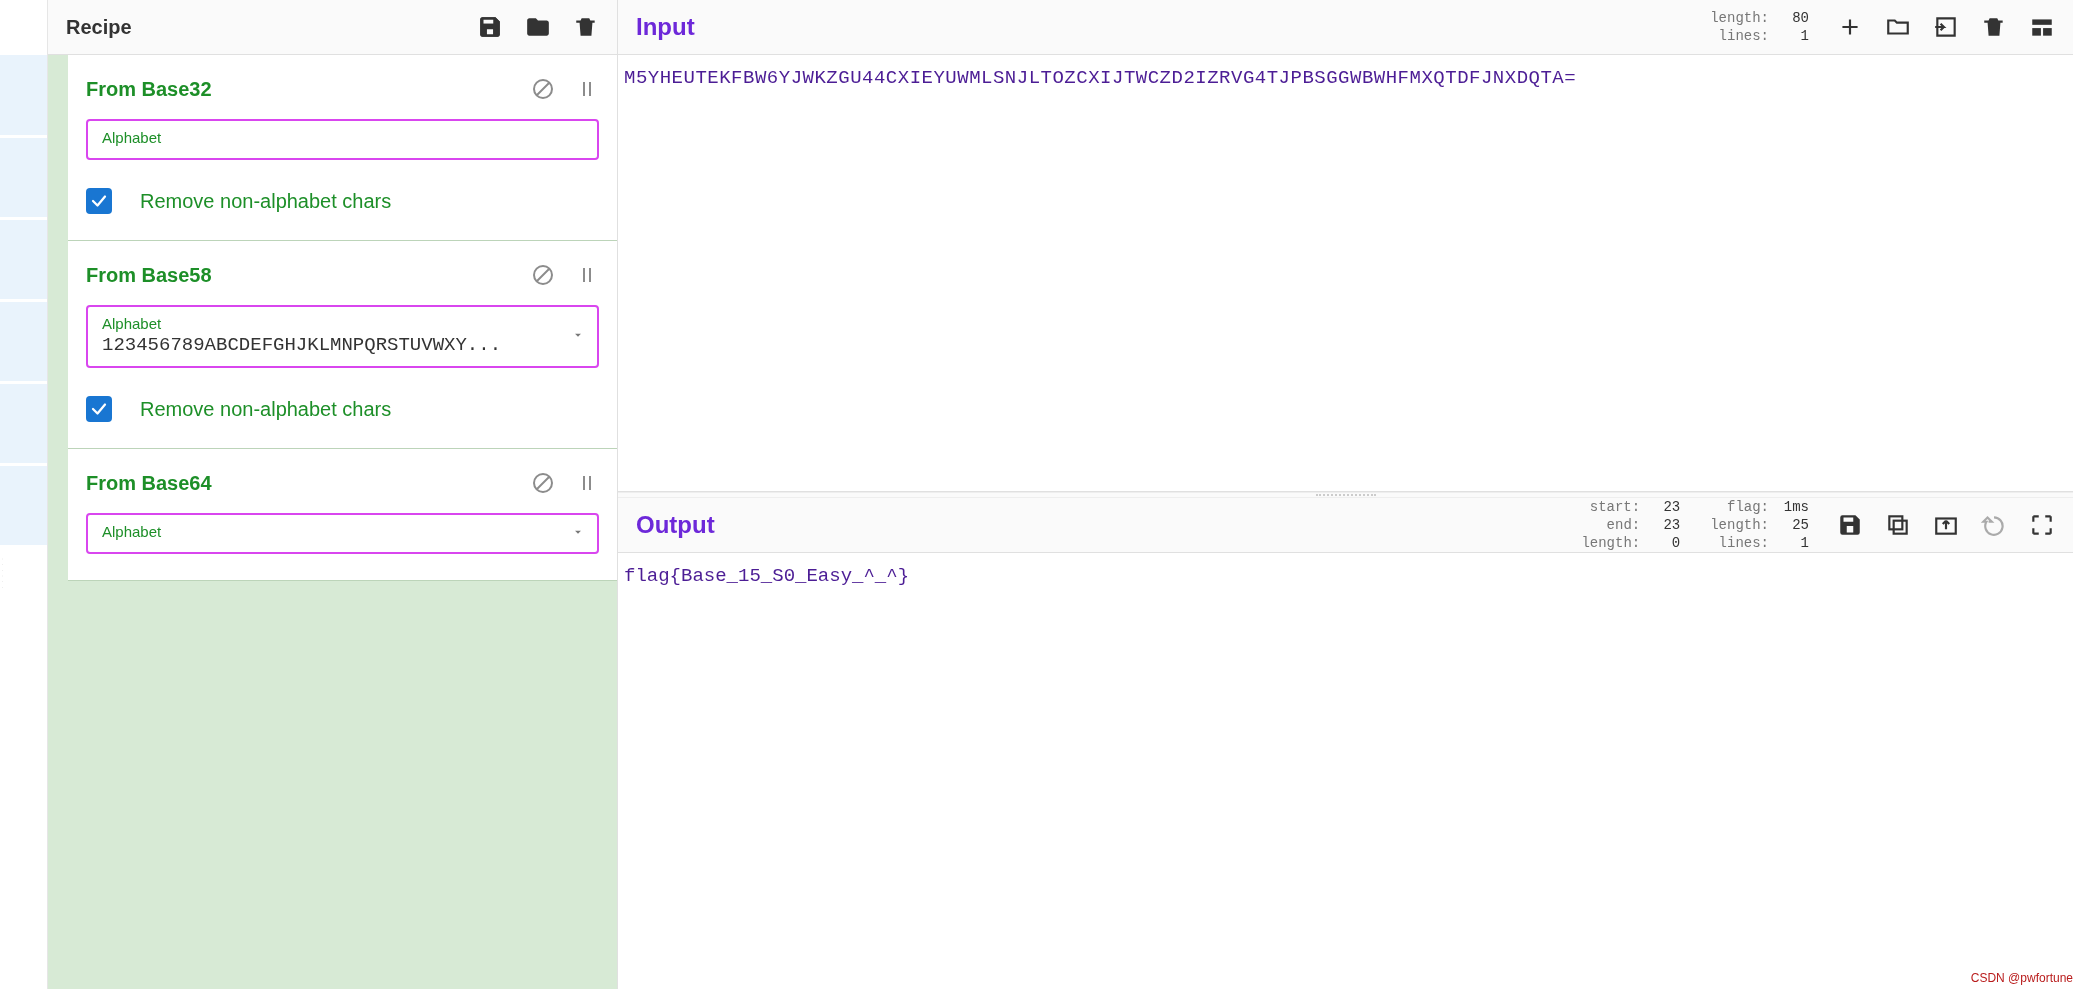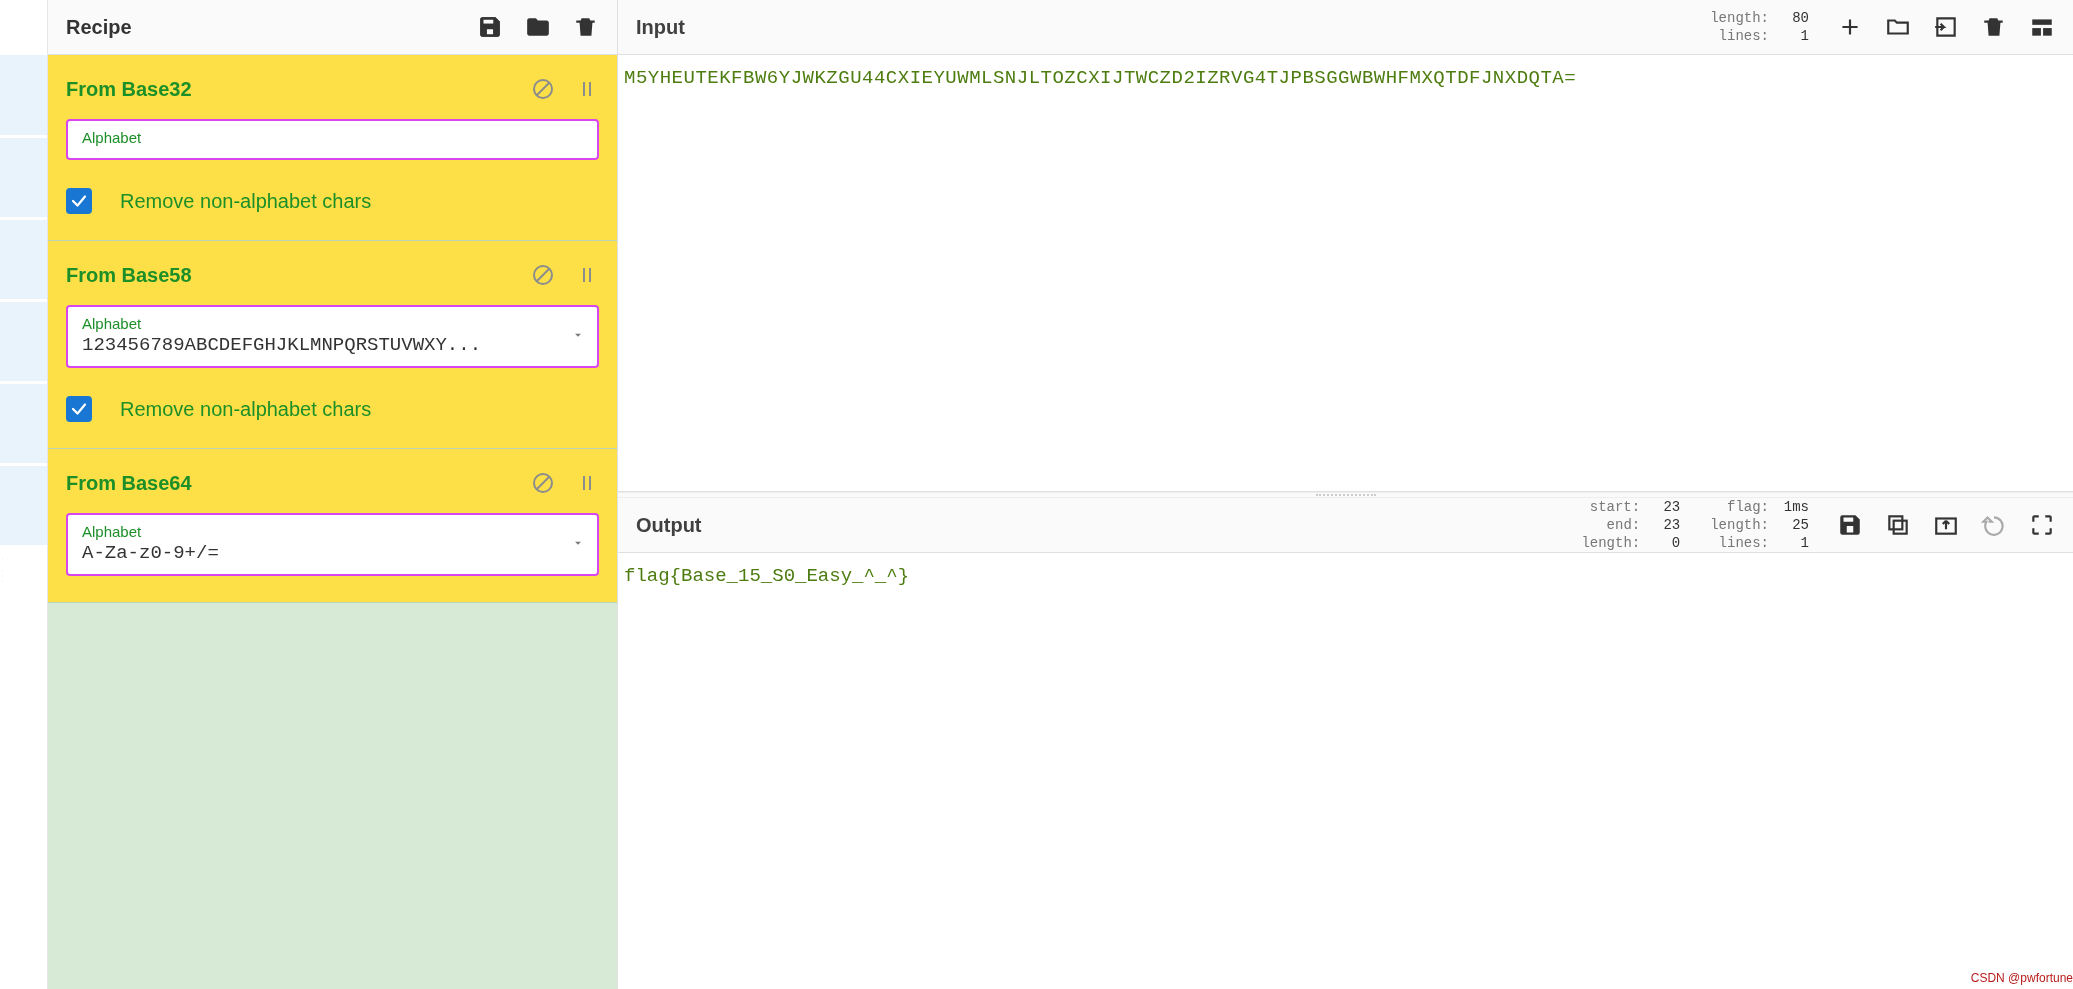--- a/index.html
+++ b/index.html
@@ -19,21 +19,21 @@
 
   .panel-header { height: 55px; display: flex; align-items: center; justify-content: space-between; padding: 0 18px; border-bottom: 1px solid #e0e0e0; background: #fafafa; }
   .panel-title { font-size: 20px; font-weight: 700; color: #333; }
   .panel-icons { display: flex; align-items: center; gap: 22px; }
 
   .icon-btn { width: 26px; height: 26px; display: flex; align-items: center; justify-content: center; cursor: pointer; color: #333; }
   .icon-btn svg { width: 26px; height: 26px; fill: currentColor; }
 
   .recipe-list { flex: 1; overflow: auto; background: #d7ead5; }
 
-  .operation { background: #fde047; padding: 22px 18px 26px 18px; border-bottom: 1px solid #bcd4b9; position: relative; }
+  .operation { background: #ffffff; padding: 22px 18px 26px 18px; border-bottom: 1px solid #bcd4b9; position: relative; margin-left: 20px; }
   .op-row { display: flex; align-items: center; justify-content: space-between; margin-bottom: 18px; }
   .op-title { font-size: 20px; font-weight: 700; color: #1d8f28; }
   .op-ctrls { display: flex; gap: 20px; align-items: center; }
   .op-ctrls .ctrl { width: 24px; height: 24px; color: #8c8c8c; display: flex; align-items: center; justify-content: center; }
   .op-ctrls .ctrl svg { width: 24px; height: 24px; stroke: currentColor; fill: none; stroke-width: 2; }
 
   .field-box { background: #fff; border: 2px solid #d946ef; border-radius: 4px; padding: 8px 14px 10px 14px; position: relative; }
   .field-label { font-size: 15px; color: #1d8f28; margin-bottom: 2px; }
   .field-value { font-family: "Consolas", "Courier New", monospace; font-size: 19px; color: #333; white-space: nowrap; overflow: hidden; text-overflow: ellipsis; }
   .field-caret { position: absolute; right: 12px; top: 50%; transform: translateY(-50%); color: #777; }
@@ -44,33 +44,33 @@
   .checkbox svg { width: 18px; height: 18px; stroke: #fff; fill: none; stroke-width: 3; stroke-linecap: round; stroke-linejoin: round; }
   .checkbox-label { font-size: 20px; color: #1d8f28; }
 
   
   .io-col { flex: 1; display: flex; flex-direction: column; background: #fff; min-width: 0; }
 
   .input-section { display: flex; flex-direction: column; flex: 1; min-height: 0; border-bottom: 1px solid #e0e0e0; }
   .output-section { display: flex; flex-direction: column; flex: 1; min-height: 0; }
 
   .io-header { height: 55px; display: flex; align-items: center; justify-content: space-between; padding: 0 18px; border-bottom: 1px solid #e0e0e0; background: #fafafa; }
-  .io-title { font-size: 20px; font-weight: 700; color: #404040; }
+  .io-title { font-size: 24px; font-weight: 700; color: #6d28d9; }
   .io-right { display: flex; align-items: center; gap: 28px; }
 
   .stats { font-family: "Consolas", "Courier New", monospace; font-size: 14px; color: #666; display: flex; gap: 30px; }
   .stat-block { display: grid; grid-template-columns: auto auto; column-gap: 10px; row-gap: 2px; text-align: right; }
   .stat-label { color: #777; }
   .stat-val { color: #333; min-width: 30px; }
 
   .io-icons { display: flex; align-items: center; gap: 22px; }
   .io-icons .icon-btn { color: #333; }
   .io-icons .icon-btn.muted { color: #aaa; }
 
-  .io-body { flex: 1; padding: 12px 6px; font-family: "Consolas", "Courier New", monospace; font-size: 19px; color: #4d7c0f; overflow: auto; white-space: pre; word-break: break-all; }
+  .io-body { flex: 1; padding: 12px 6px; font-family: "Consolas", "Courier New", monospace; font-size: 19px; color: #4c1d95; overflow: auto; white-space: pre; word-break: break-all; }
   .input-body { letter-spacing: 0.5px; }
 
   .splitter { height: 6px; background: #fafafa; display: flex; align-items: center; justify-content: center; cursor: row-resize; border-top: 1px solid #eee; border-bottom: 1px solid #eee; }
   .splitter .dots { width: 60px; height: 2px; border-top: 2px dotted #ccc; }
 
   .watermark { position: fixed; right: 0; bottom: 4px; font-size: 12px; color: #b91c1c; font-family: Arial, sans-serif; }
 
   .vgrip { position: absolute; left: 0; top: 50%; transform: translateY(-50%); height: 40px; width: 6px; display: flex; align-items: center; }
   .vgrip .d { color: #ccc; font-size: 6px; letter-spacing: 1px; writing-mode: vertical-rl; }
 </style>
@@ -197,21 +197,20 @@
             <div class="ctrl">
               <svg viewBox="0 0 24 24">
                   <line x1="9" y1="5" x2="9" y2="19"></line>
                   <line x1="15" y1="5" x2="15" y2="19"></line>
                 </svg>
             </div>
           </div>
         </div>
         <div class="field-box">
           <div class="field-label">Alphabet</div>
-          <div class="field-value">A-Za-z0-9+/=</div>
           <div class="field-caret"><svg viewBox="0 0 24 24">
                 <path d="M7 10l5 5 5-5z"></path>
               </svg></div>
         </div>
       </div>
 
     </div>
   </div>
 
   <div class="io-col">

